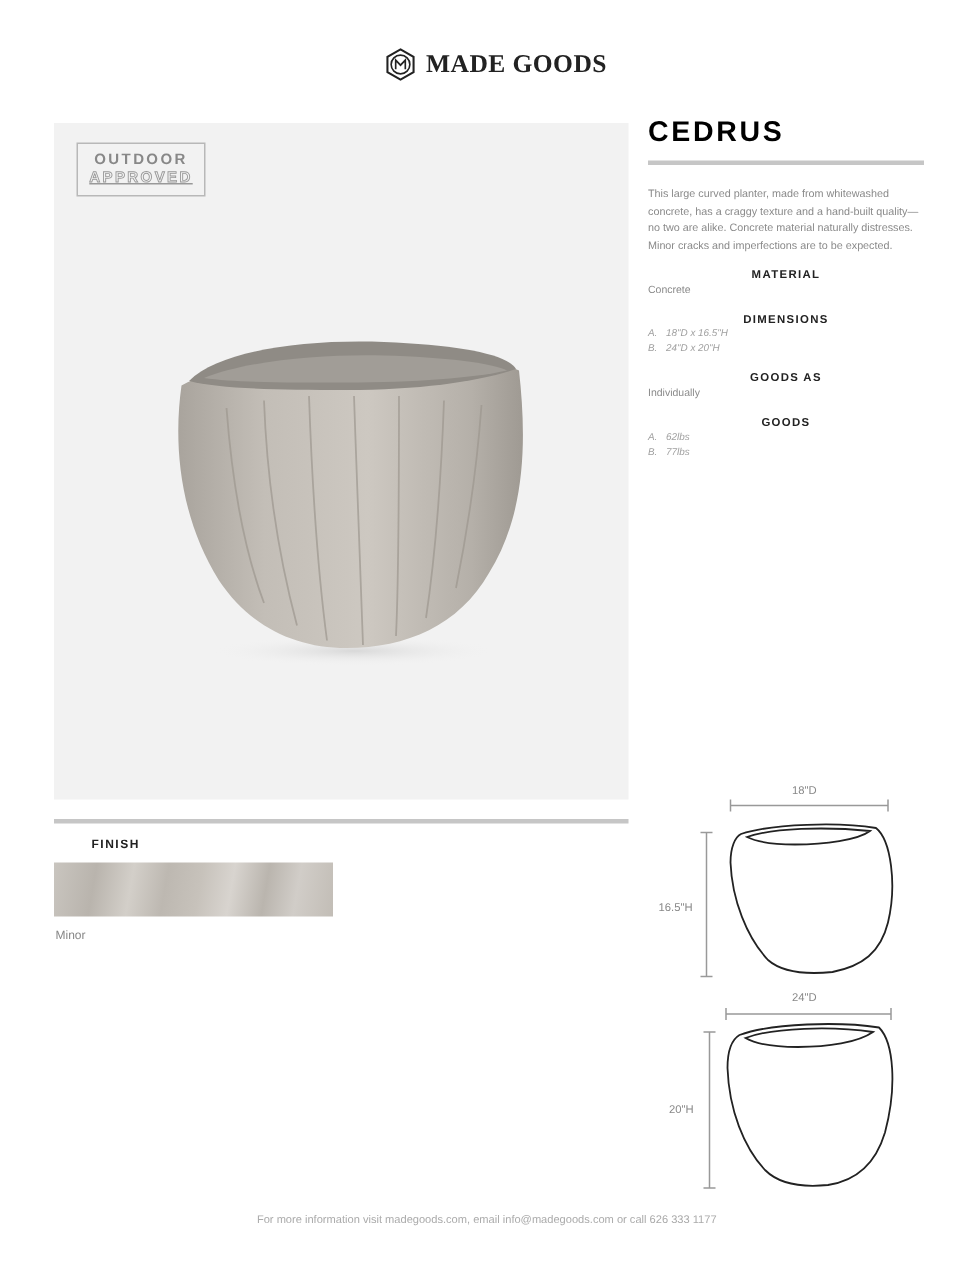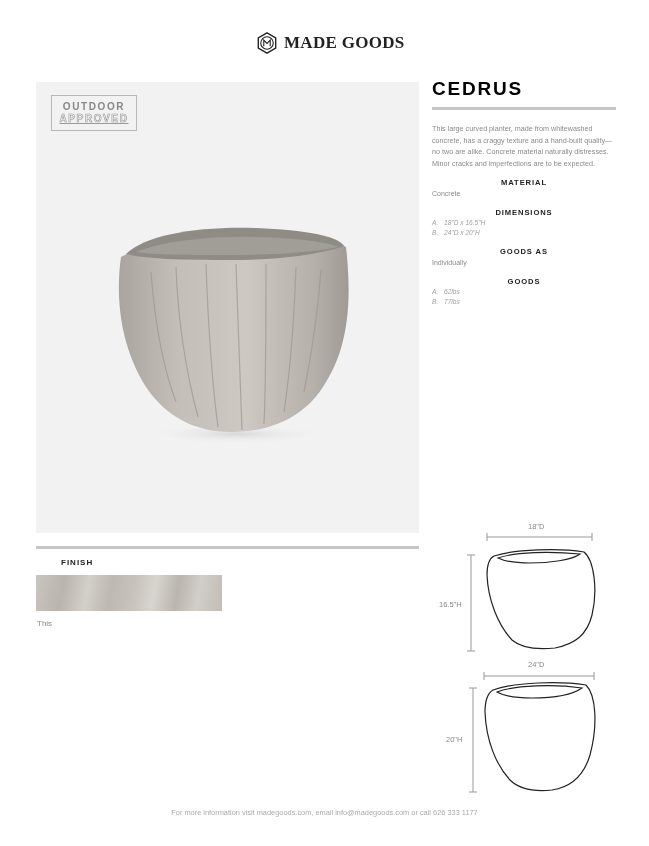--- a/index.html
+++ b/index.html
@@ -76,21 +76,21 @@
       <path d="M160 52 C160 110, 160 170, 158 212"></path>
       <path d="M190 55 C188 110, 184 160, 178 200"></path>
       <path d="M215 58 C212 100, 206 140, 198 180"></path>
     </g>
   </svg>
 </div>
 
 <div class="finish-rule"></div>
 <div class="finish-label">FINISH</div>
 <div class="finish-swatch"></div>
-<div class="finish-name">This</div>
+<div class="finish-name">Minor</div>
 
 <div class="info">
   <h1 class="title">CEDRUS</h1>
   <div class="title-rule"></div>
   <div class="desc">This large curved planter, made from whitewashed concrete, has a craggy texture and a hand-built quality—no two are alike. Concrete material naturally distresses. Minor cracks and imperfections are to be expected.</div>
 
   <div class="spec-h">MATERIAL</div>
   <div class="spec-v">Concrete</div>
 
   <div class="spec-h">DIMENSIONS</div>

